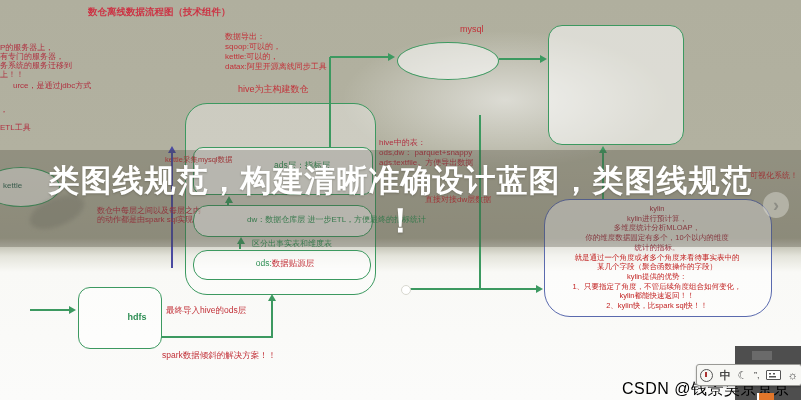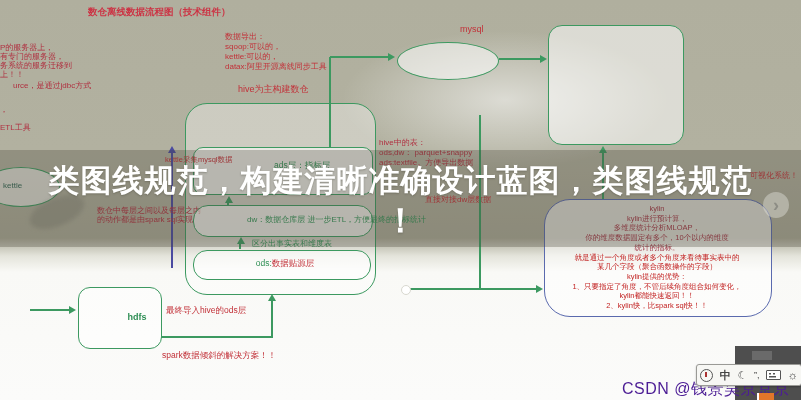--- a/index.html
+++ b/index.html
@@ -20,21 +20,21 @@
   .arr-u{width:0;height:0;border-left:4px solid transparent;border-right:4px solid transparent;border-bottom:7px solid #3c9960;}
   .arr-ub{width:0;height:0;border-left:4px solid transparent;border-right:4px solid transparent;border-bottom:7px solid #4a4aa0;}
   #band{position:absolute;left:0;top:150px;width:801px;height:97px;background:rgba(72,70,55,.30);z-index:30;}
   #banner-l1{position:absolute;left:0;top:160px;width:801px;text-align:center;z-index:31;
      font-size:31px;font-weight:bold;color:#fff;letter-spacing:1px;white-space:nowrap;
      text-shadow:0 1px 2px rgba(60,60,45,.35);}
   #banner-l2{position:absolute;left:0;top:198px;width:801px;text-align:center;z-index:31;
      font-size:34px;font-weight:bold;color:#fff;text-shadow:0 1px 2px rgba(60,60,45,.35);}
   .kylin-line{color:#a03545;font-size:7.5px;line-height:9.7px;white-space:nowrap;}
   .kylin-line.hot{color:#c22222;}
-  #watermark{position:absolute;left:622px;top:379px;z-index:60;color:#4c1d95;font-size:16px;letter-spacing:.5px;white-space:nowrap;}
+  #watermark{position:absolute;left:622px;top:379px;z-index:60;color:#000000;font-size:16px;letter-spacing:.5px;white-space:nowrap;}
   #darkpanel{position:absolute;left:735px;top:346px;width:66px;height:54px;background:#4e4e4e;z-index:50;}
   #imebar{position:absolute;left:696px;top:364px;width:104px;height:20px;background:#f7f7f4;border:1px solid #9a9a96;
           border-radius:3px;z-index:70;display:flex;align-items:center;justify-content:space-around;
           box-shadow:0 1px 2px rgba(0,0,0,.25);font-size:11px;color:#444;}
   .ime-ic{display:inline-block;text-align:center;cursor:default;}
   #ime-logo{width:11px;height:11px;border:1.5px solid #555;border-radius:50%;position:relative;}
   #ime-logo::after{content:"";position:absolute;left:4px;top:2px;width:1.5px;height:5px;background:#a33;}
   #ime-kbd{width:13px;height:8px;border:1.2px solid #555;border-radius:1px;
      background:linear-gradient(#555 0 0) 2px 2px/2px 1.5px no-repeat,
                 linear-gradient(#555 0 0) 6px 2px/2px 1.5px no-repeat,

